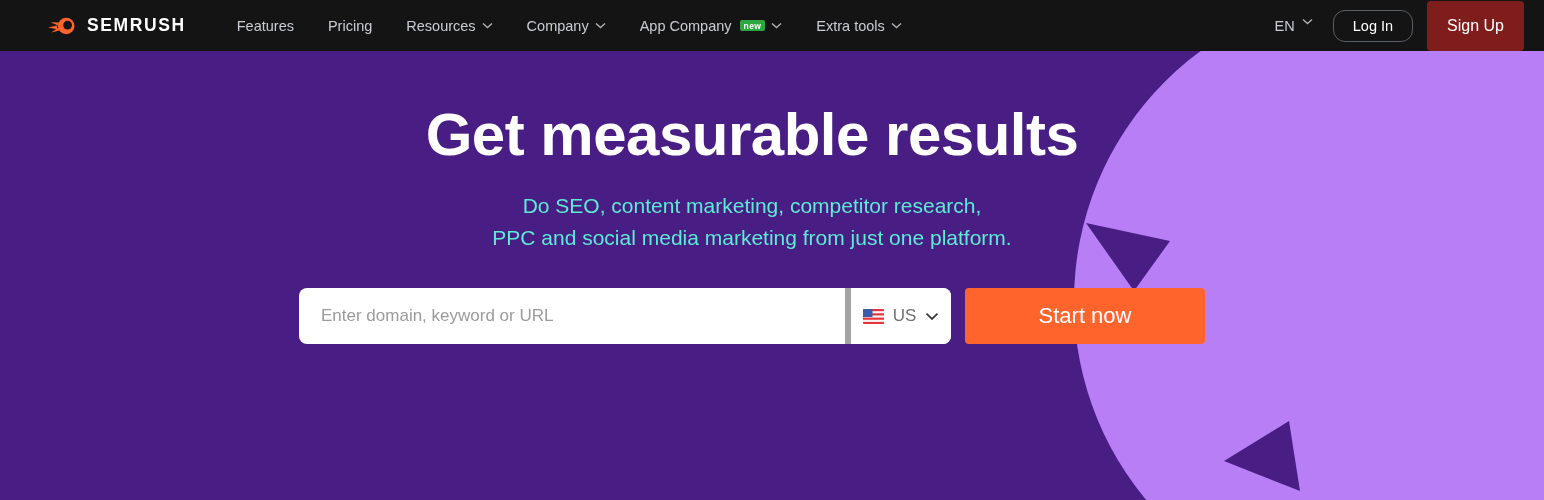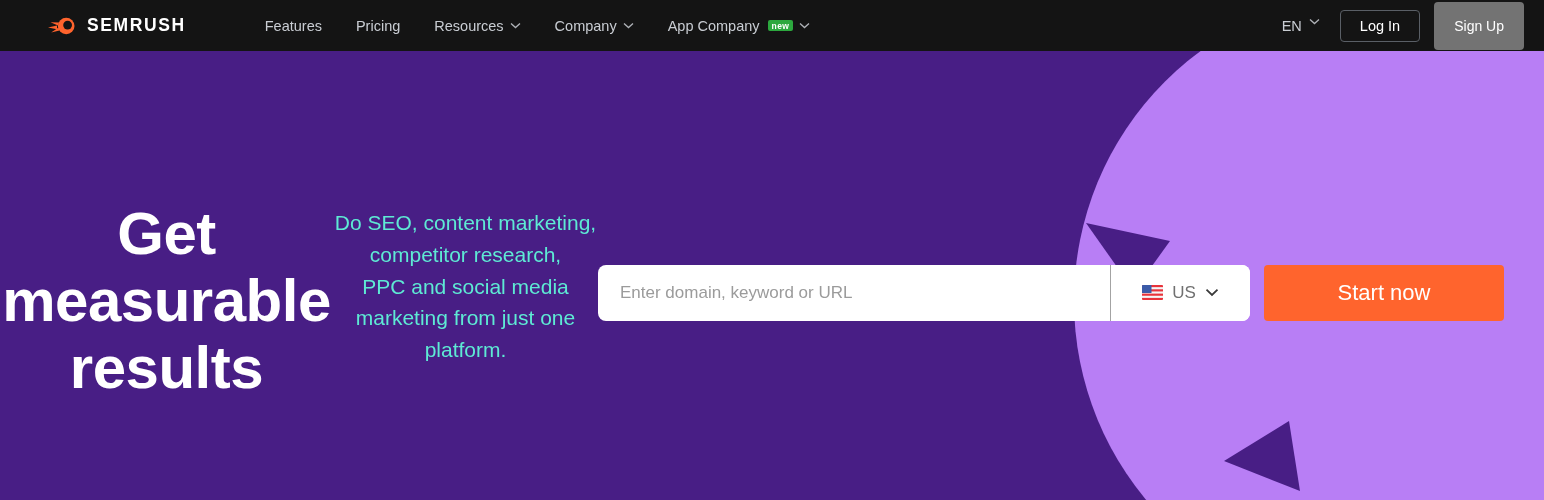--- a/index.html
+++ b/index.html
@@ -14,21 +14,21 @@
   
   .header {
     position:absolute; top:0; left:0;
     width:1544px; height:51px;
     background:#141414;
     display:flex; align-items:center;
     z-index:30;
   }
   .logo-wrap {
     display:flex; align-items:center; gap:9px;
-    margin-left:48px; margin-right:62px;
+    margin-left:48px; margin-right:34px;
     cursor:pointer;
   }
   .logo-mark { width:30px; height:20px; display:block; flex:none; }
   .logo-text {
     color:#ffffff; font-size:17.5px; font-weight:bold;
     letter-spacing:1.6px; white-space:nowrap;
   }
 
   .nav { display:flex; gap:0px; }
   .nav-item {
@@ -50,48 +50,48 @@
     margin-left:auto; margin-right:20px;
     display:flex; align-items:center; gap:14px;
   }
   .lang {
     display:flex; gap:7px;
     color:#c9cdd3; font-size:14.5px; cursor:pointer;
     padding:4px 6px;
   }
   .btn-login {
     color:#ffffff; font-size:14.5px;
-    border:1px solid #5a5f66; border-radius:4px;
+    border:1px solid #5a5f66; border-radius:12px;
     padding:7px 19px; background:transparent; cursor:pointer;
     font-family:inherit;
   }
   .btn-signup {
-    color:#ffffff; font-size:14px;
-    background:#737373; border:none; border-radius:4px;
+    color:#ffffff; font-size:16px;
+    background:#7f1d1d; border:none; border-radius:4px;
     padding:16px 20px; cursor:pointer;
     font-family:inherit;
   }
 
   
   .hero {
     position:absolute; top:51px; left:0;
     width:1544px; height:449px;
     background:#481E85; overflow:hidden;
   }
   .deco-circle {
     position:absolute; top:-60px; right:-150px;
     width:620px; height:620px;
     z-index:1; pointer-events:none;
   }
 
   .hero-content {
     position:absolute; top:0; left:0;
     width:1504px; height:449px;
     z-index:10;
-    display:flex; flex-direction:row; align-items:center;
+    display:flex; flex-direction:column; align-items:center;
   }
   .headline {
     margin-top:50px;
     color:#ffffff;
     font-size:60px; font-weight:bold;
     line-height:1.12; text-align:center;
     letter-spacing:-0.5px;
   }
   .subtitle {
     margin-top:22px;
@@ -112,22 +112,22 @@
     width:652px; overflow:hidden;
   }
   .search-input {
     flex:1; border:none; outline:none;
     font-family:inherit; font-size:17px;
     color:#2b2b2b; padding:0 22px;
     background:transparent;
   }
   .search-input::placeholder { color:#9b9b9b; }
   .country-sel {
-    width:140px; flex:none;
-    border-left:1px solid #a3a3a3;
+    width:106px; flex:none;
+    border-left:6px solid #a3a3a3;
     display:flex; align-items:center; justify-content:center;
     gap:9px; cursor:pointer; background:#ffffff;
   }
   .flag { width:21px; height:15px; display:block; flex:none; border-radius:1px; }
   .country-code { color:#707070; font-size:17px; }
   .chev-dark { width:14px; height:9px; display:block; flex:none; }
 
   .btn-start {
     margin-left:14px;
     width:240px; flex:none;
@@ -180,20 +180,26 @@
       </div>
 
       <div class="nav-item">
         <span>App Company</span>
         <span class="badge-new">new</span>
         <svg class="chev" viewBox="0 0 11 7">
           <path d="M1 1.4 L5.5 5.6 L10 1.4" fill="none" stroke="#c9cdd3" stroke-width="1.3"></path>
         </svg>
       </div>
 
+      <div class="nav-item">
+        <span>Extra tools</span>
+        <svg class="chev" viewBox="0 0 11 7">
+          <path d="M1 1.4 L5.5 5.6 L10 1.4" fill="none" stroke="#c9cdd3" stroke-width="1.3"></path>
+        </svg>
+      </div>
 
     </div>
 
     <div class="header-right">
       <div class="lang">
         <span>EN</span>
         <svg class="chev" viewBox="0 0 11 7">
           <path d="M1 1.4 L5.5 5.6 L10 1.4" fill="none" stroke="#c9cdd3" stroke-width="1.3"></path>
         </svg>
       </div>

